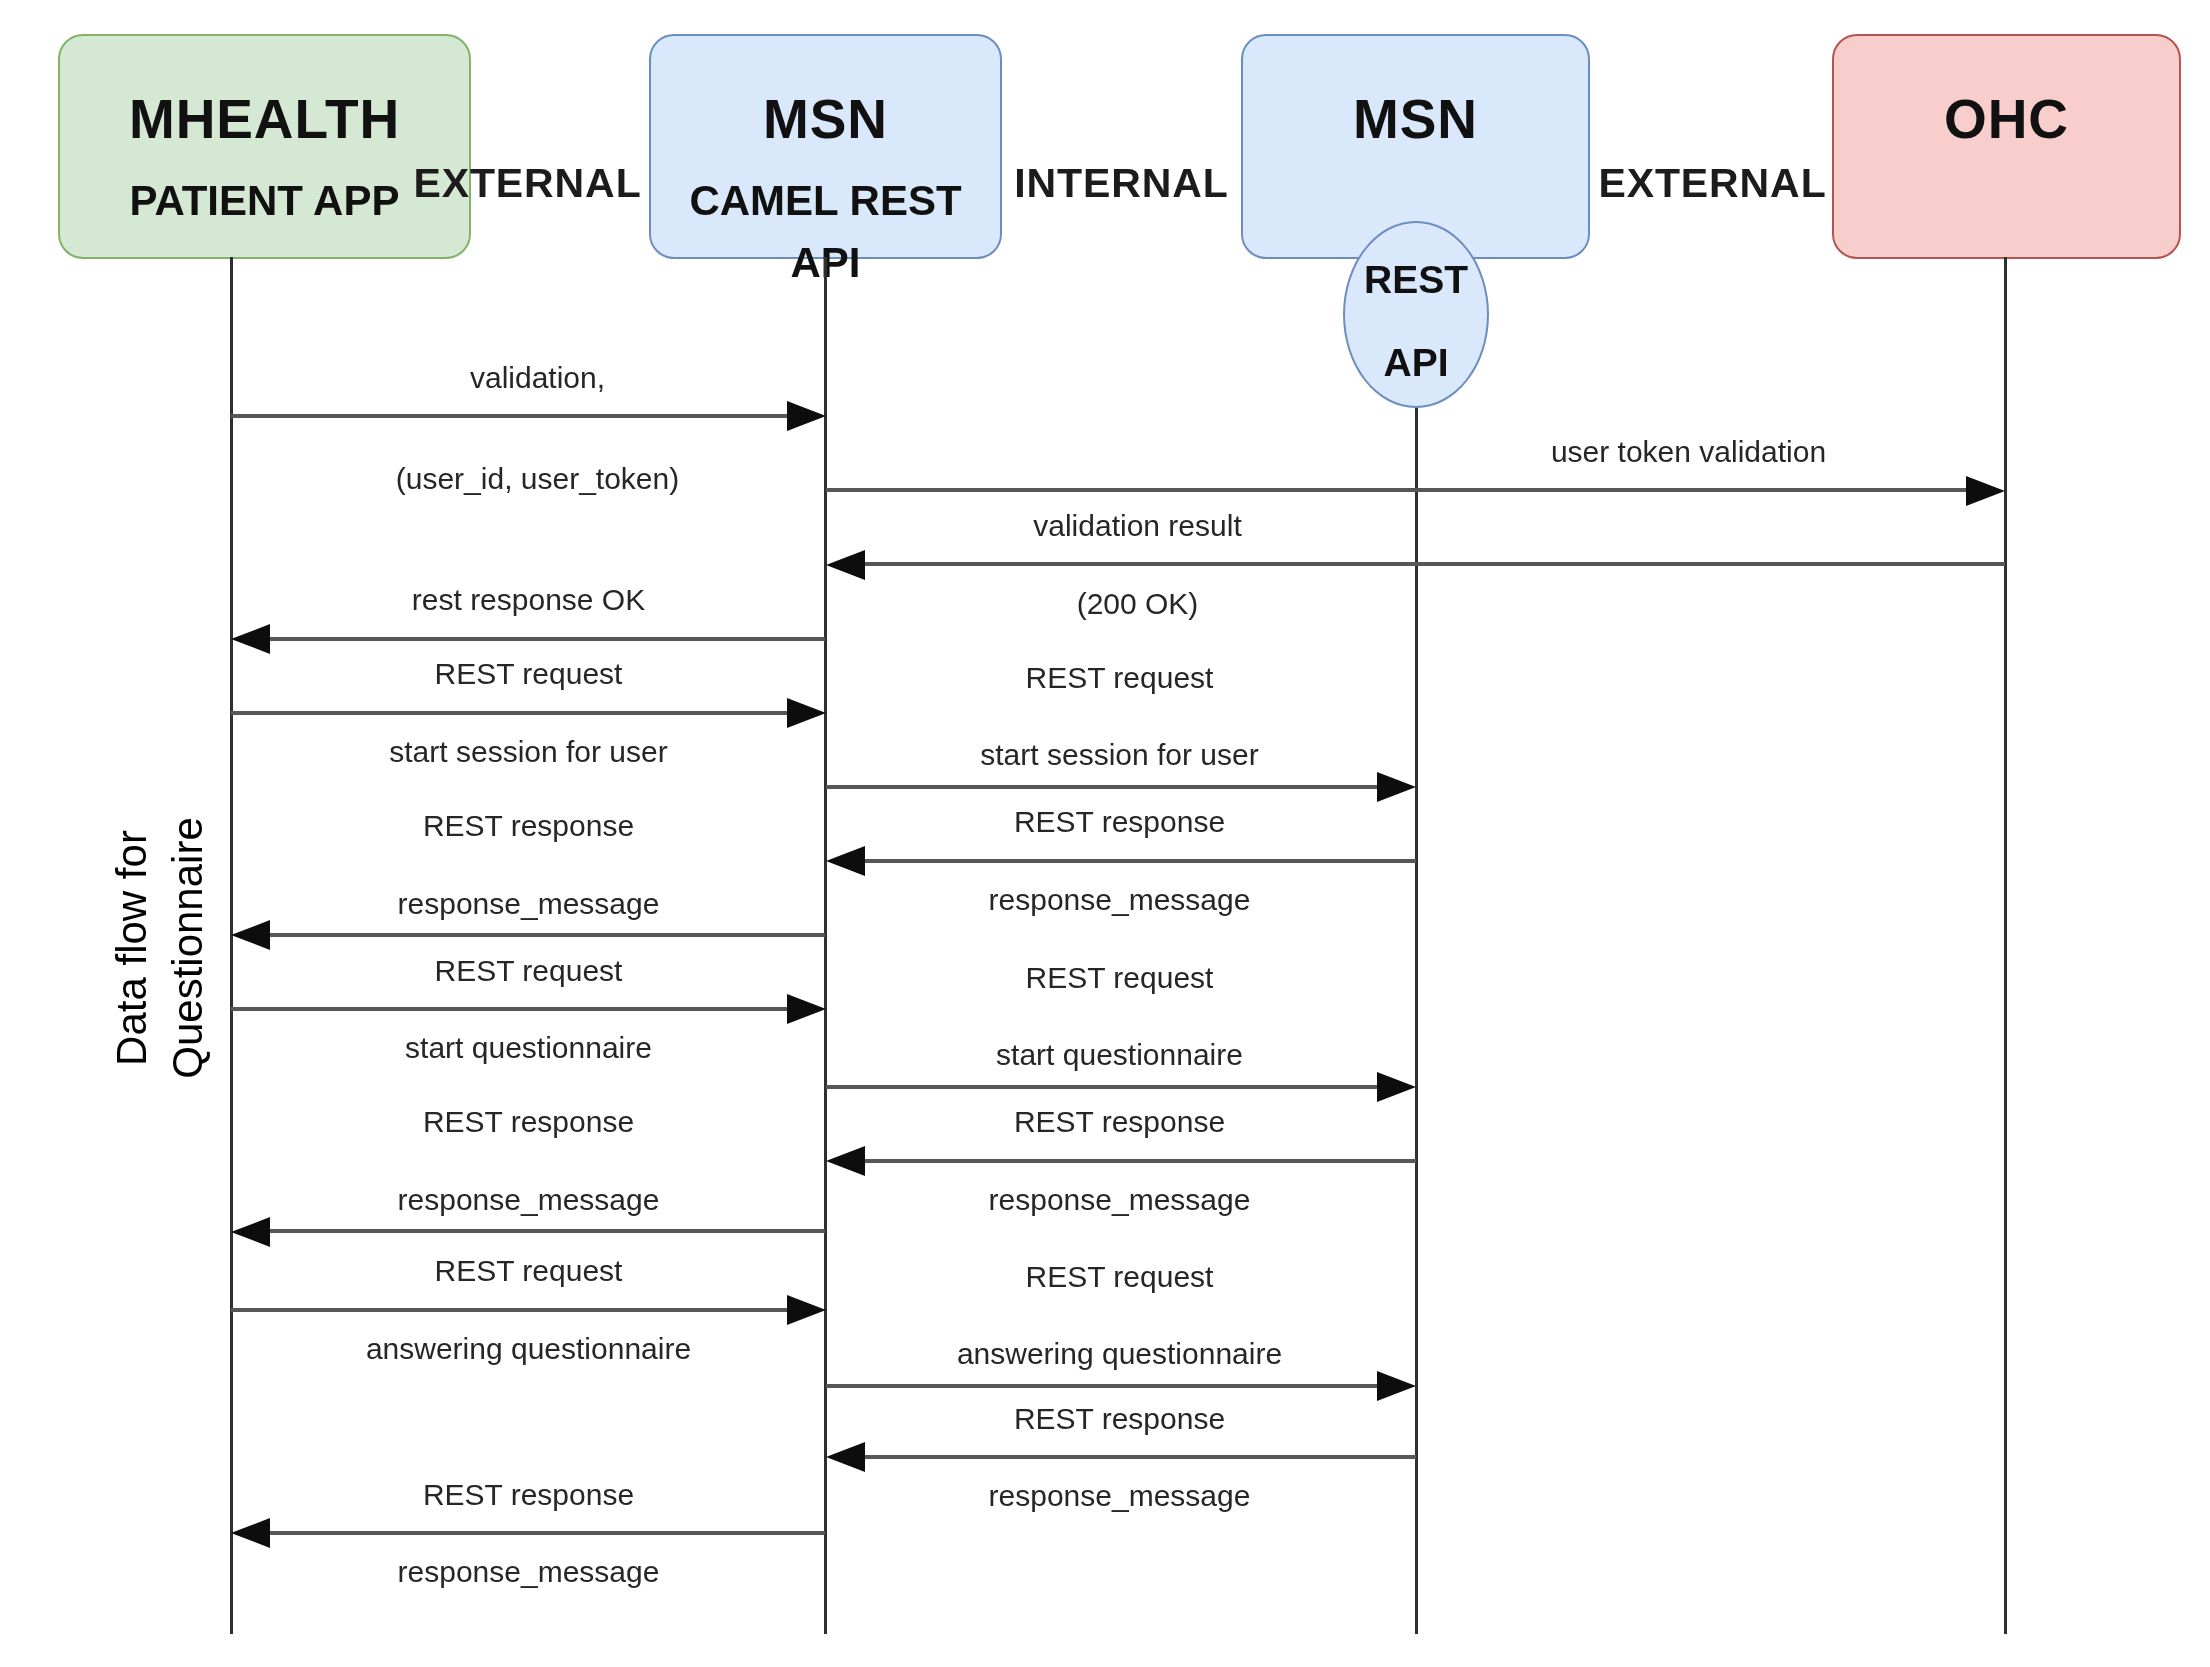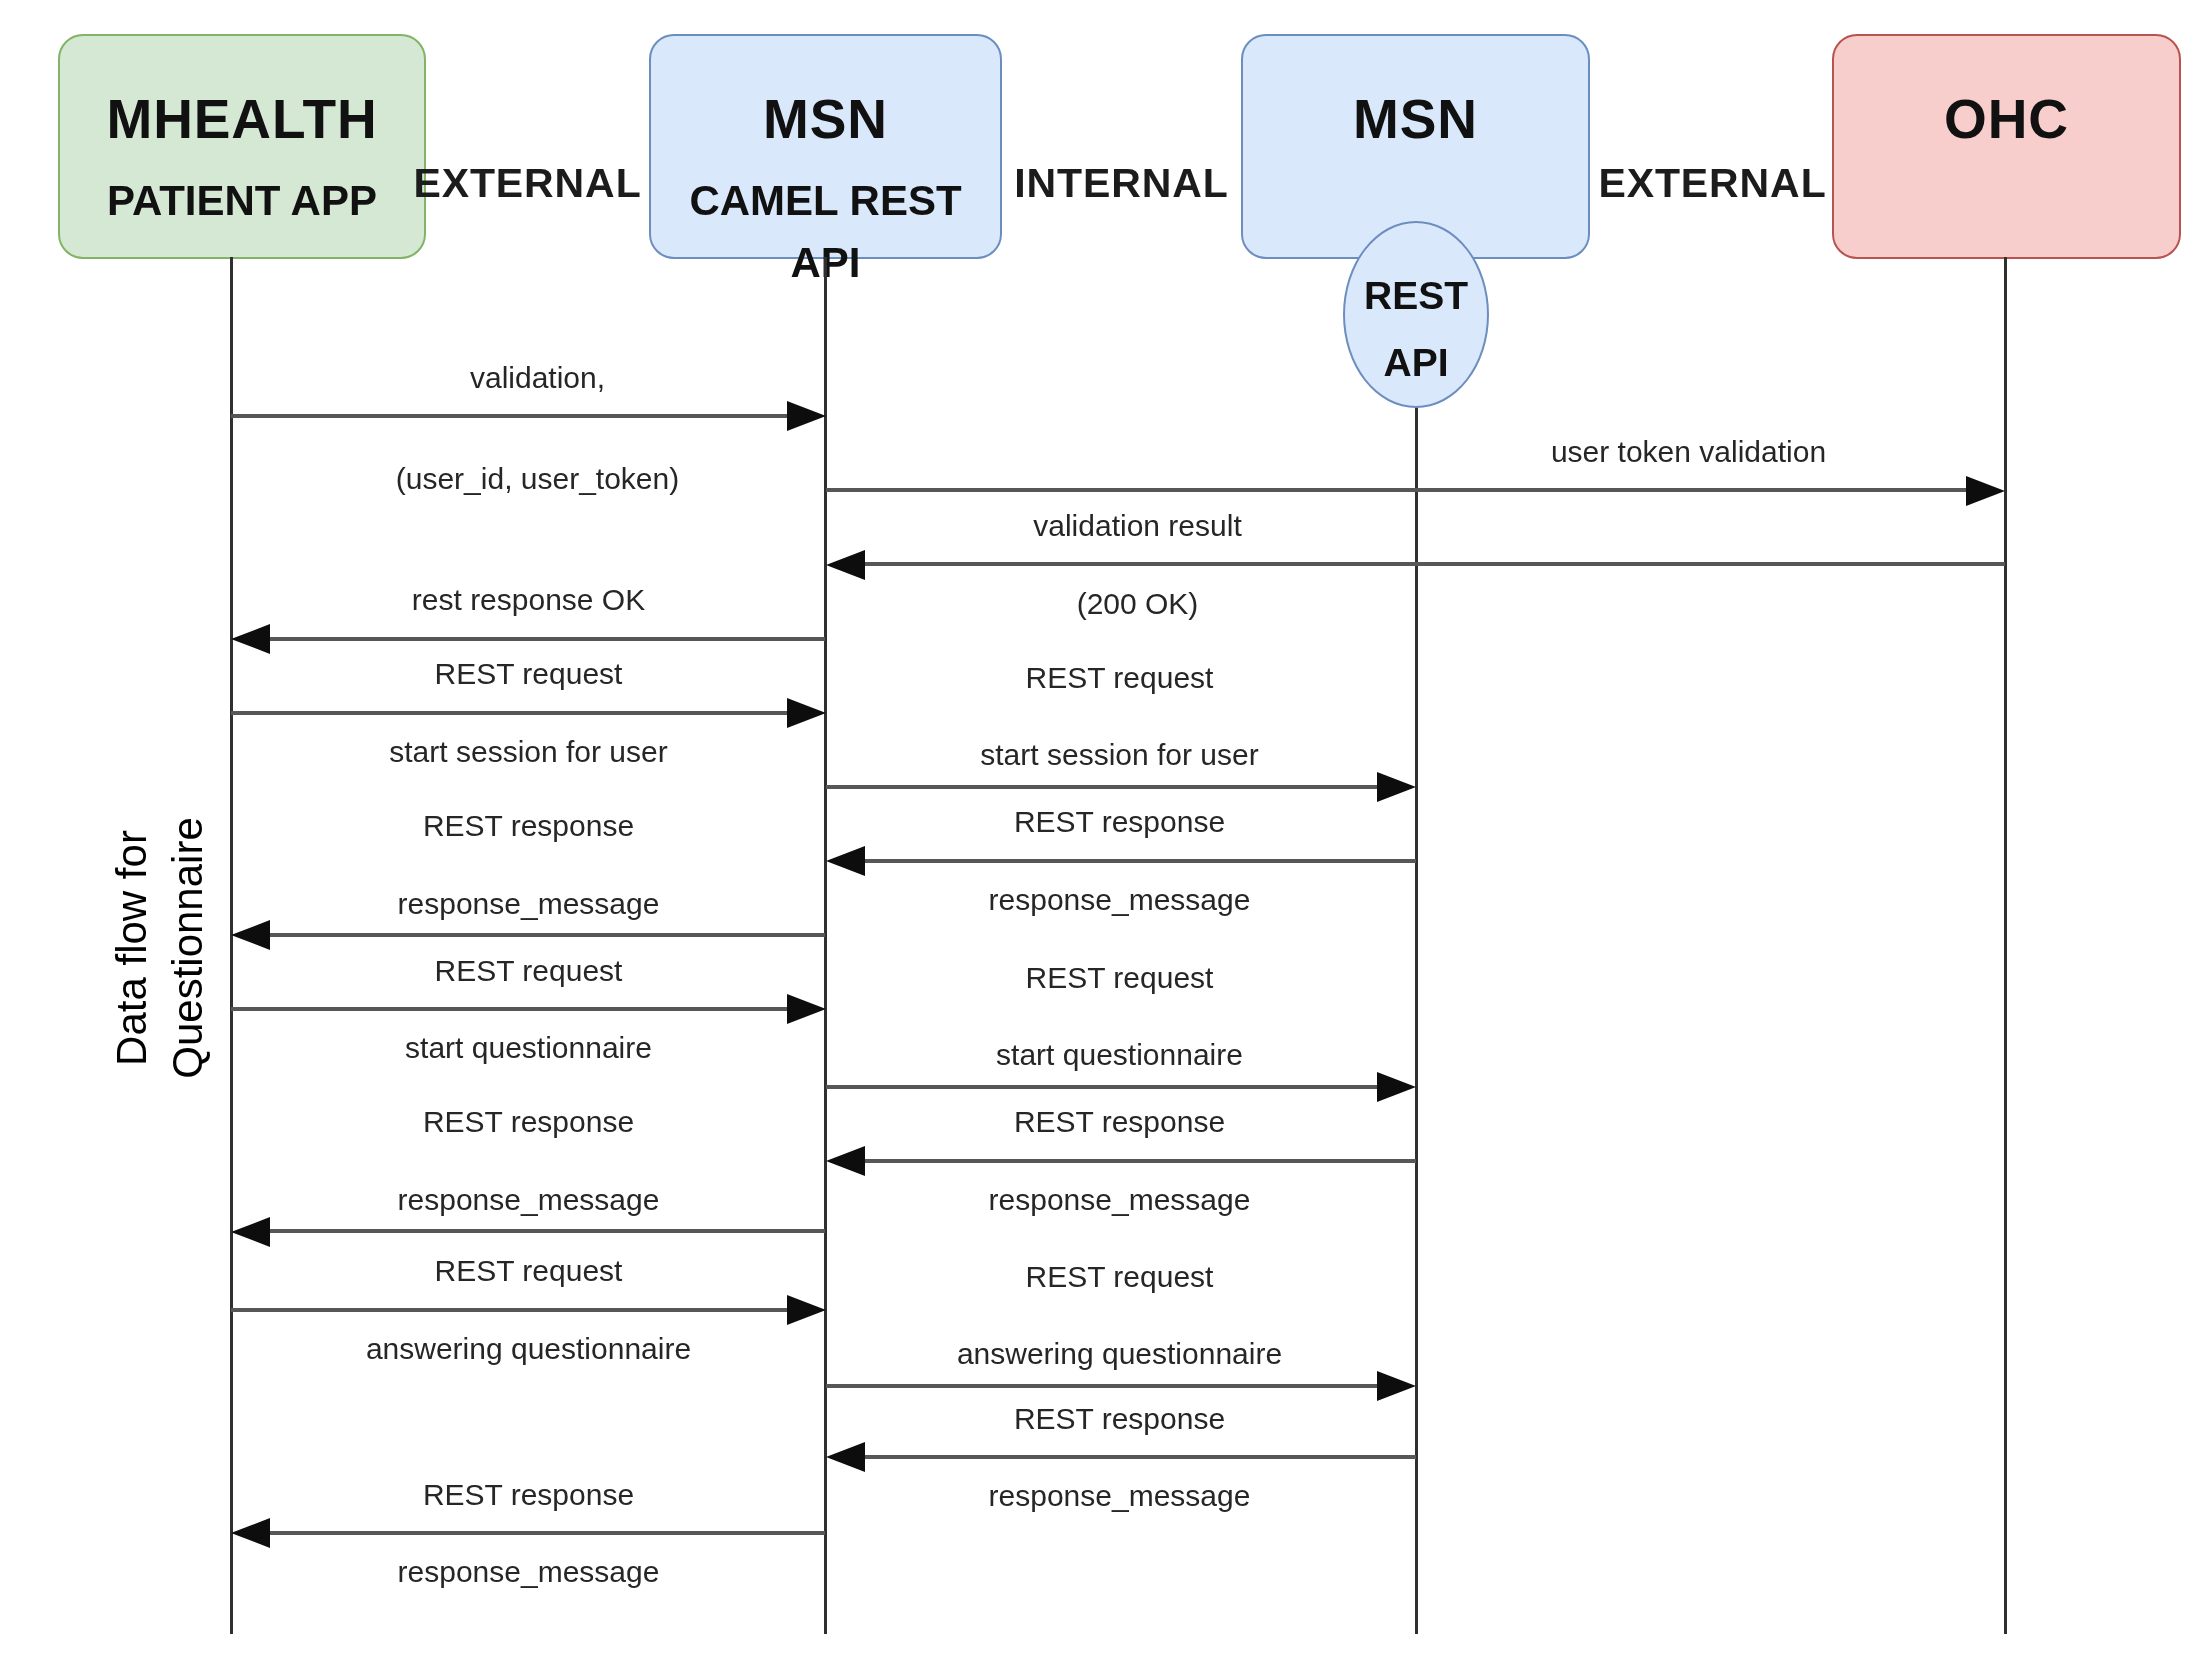--- a/index.html
+++ b/index.html
@@ -38,21 +38,21 @@
     width:371px; margin-left:-185px; text-align:center;
     font-size:41px; font-weight:600; color:#1c1c1c; letter-spacing:0.9px;
   }
   .ellipse{
     position:absolute;
     border:2.6px solid #6c8ebf;
     border-radius:50%;
     box-sizing:border-box;
   }
   .ellipse .e1{
-    position:absolute; left:0; right:0; top:46px; height:53px; line-height:53px;
+    position:absolute; left:0; right:0; top:30px; height:53px; line-height:53px;
     text-align:center; font-size:39px; font-weight:700; color:#111;
   }
   .ellipse .e2{
     position:absolute; left:0; right:0; top:113px; height:53px; line-height:53px;
     text-align:center; font-size:39px; font-weight:700; color:#111;
   }
   .msg-label{
     position:absolute; width:723px; margin-left:-362px; height:78px;
     line-height:78px; text-align:center;
     font-size:30px; font-weight:400; color:#262626; white-space:nowrap;
@@ -76,21 +76,21 @@
     text-align:center;
     font-size:42px; line-height:56px; font-weight:400; color:#000;
     white-space:nowrap;
   }
 </style>
 </head>
 <body>
 
 <div id="canvas">
   <div id="actors-layer">
-      <div class="actor-box" style="left: 58px; width: 368px; background: rgb(213, 232, 212); border-color: rgb(130, 179, 102);">
+      <div class="actor-box" style="left: 58px; width: 413px; background: rgb(213, 232, 212); border-color: rgb(130, 179, 102);">
         <div class="actor-line1">MHEALTH</div>
         <div class="actor-line2">PATIENT APP</div>
       </div>
       <div class="actor-box" style="left: 649px; width: 353px; background: rgb(218, 232, 252); border-color: rgb(108, 142, 191);">
         <div class="actor-line1">MSN</div>
         <div class="actor-line2">CAMEL REST API</div>
       </div>
       <div class="actor-box" style="left: 1241px; width: 349px; background: rgb(218, 232, 252); border-color: rgb(108, 142, 191);">
         <div class="actor-line1">MSN</div>
       </div>

